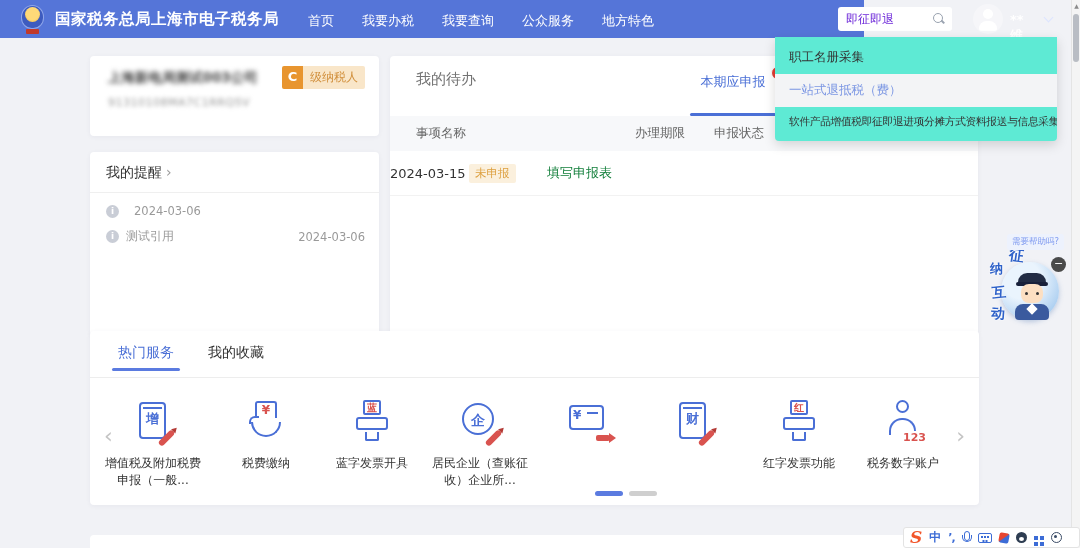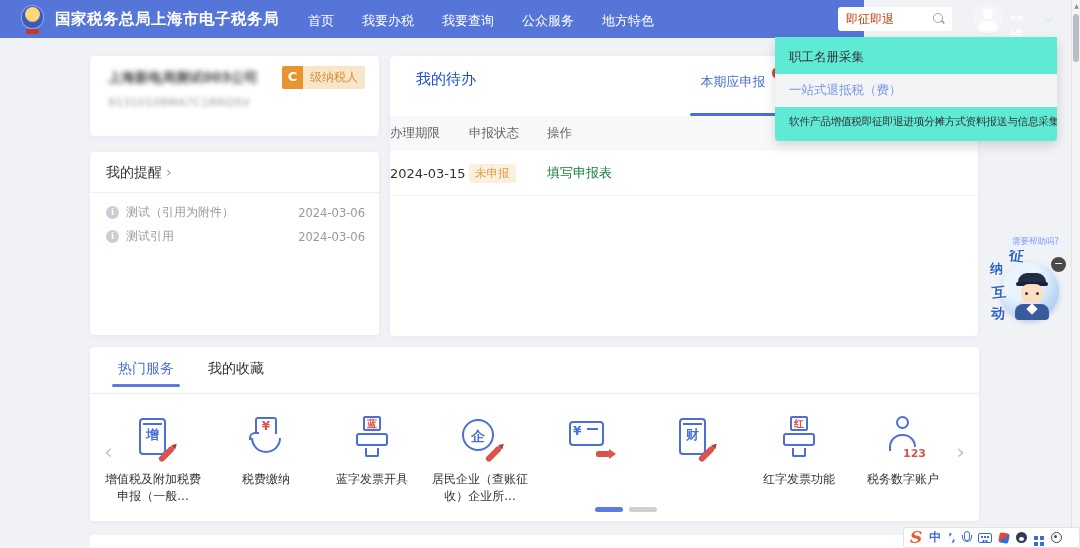--- a/index.html
+++ b/index.html
@@ -10,21 +10,21 @@
   
   .topbar { position:absolute; left:0; top:0; width:864px; height:38px; background:#5575d8; z-index:10; }
   .logo { position:absolute; left:18px; top:4px; width:29px; height:29px; }
   .logo .shield { position:absolute; left:3px; top:1px; width:23px; height:24px; background:#3d5bbf; border-radius:50% 50% 46% 46%; border:1px solid #8fa6ea; }
   .logo .emblem { position:absolute; left:7px; top:3px; width:15px; height:15px; border-radius:50%; background:radial-gradient(circle at 50% 45%, #ffd978 0 55%, #e0a83c 100%); }
   .logo .ribbon { position:absolute; left:8px; bottom:-1px; width:13px; height:5px; background:#c0392b; border-radius:1px; }
   .site-title { position:absolute; left:55px; top:9px; color:#fff; font-size:15.5px; font-weight:bold; letter-spacing:.5px; }
   .topnav { position:absolute; left:308px; top:12px; display:flex; gap:28px; }
   .topnav span { color:#fff; font-size:13px; cursor:pointer; white-space:nowrap; }
   .searchbox { position:absolute; left:838px; top:7px; width:114px; height:24px; background:#fff; border-radius:3px; display:flex; align-items:center; }
-  .searchbox input { border:none; outline:none; background:transparent; width:86px; margin-left:8px; font-size:12px; color:#c2410c; font-family:inherit; }
+  .searchbox input { border:none; outline:none; background:transparent; width:86px; margin-left:8px; font-size:12px; color:#6d28d9; font-family:inherit; }
   .mag { position:relative; width:14px; height:14px; }
   .mag::before { content:""; position:absolute; left:1px; top:1px; width:8px; height:8px; border:1.5px solid #9aa3b0; border-radius:50%; }
   .mag::after { content:""; position:absolute; left:9px; top:9px; width:4px; height:1.5px; background:#9aa3b0; transform:rotate(45deg); }
   .avatar { position:absolute; left:973px; top:4px; width:30px; height:30px; border-radius:50%; background:rgba(255,255,255,.35); }
   .avatar::before { content:""; position:absolute; left:10px; top:5px; width:10px; height:10px; border-radius:50%; background:#fff; }
   .avatar::after { content:""; position:absolute; left:6px; top:17px; width:18px; height:10px; border-radius:9px 9px 3px 3px; background:#fff; }
   .username { position:absolute; left:1010px; top:12px; color:#fff; font-size:13px; font-weight:bold; }
   .user-caret { position:absolute; left:1045px; top:14px; width:8px; height:8px; }
   .user-caret::before { content:""; position:absolute; left:0; top:0; width:6px; height:6px; border-right:1.6px solid #dce4ff; border-bottom:1.6px solid #dce4ff; transform:rotate(45deg); }
 
@@ -53,32 +53,32 @@
   .rem-head .chev::before { content:"›"; color:#999; margin-left:4px; font-size:14px; }
   .rem-divider { position:absolute; left:0; top:40px; width:100%; border-top:1px solid #efefef; }
   .rem-item { position:absolute; left:16px; right:14px; display:flex; align-items:center; font-size:12px; color:#9a9a9a; cursor:pointer; }
   .info-i { width:13px; height:13px; border-radius:50%; background:#c9cdd6; color:#fff; font-size:9px; font-weight:bold; text-align:center; line-height:13px; margin-right:7px; flex:0 0 13px; }
   .info-i::before { content:"i"; }
   .rem-label { flex:1; white-space:nowrap; overflow:hidden; }
   .rem-date { color:#9a9a9a; font-size:11.5px; margin-left:8px; }
 
   
   #todo-card { left:390px; top:56px; width:588px; height:280px; }
-  .todo-title { position:absolute; left:26px; top:14px; font-size:15px; color:#1d4ed8; font-weight:500; }
+  .todo-title { position:absolute; left:26px; top:14px; font-size:15px; color:#737373; font-weight:500; }
   .todo-tab { position:absolute; left:300px; top:17px; width:86px; text-align:center; font-size:13px; color:#4a6fd6; cursor:pointer; }
   .tab-badge { position:absolute; top:-7px; right:-9px; min-width:14px; height:14px; border-radius:8px; background:#e23d35; color:#fff; font-size:9.5px; line-height:14px; text-align:center; border:1px solid #fff; }
   .todo-underline { position:absolute; left:300px; top:57px; width:86px; height:3px; background:#4a6fd6; border-radius:2px; }
   .thead { position:absolute; left:0; top:60px; width:100%; height:35px; background:#f7f8fa; display:flex; align-items:center; font-size:12.5px; color:#666; }
   .trow { position:absolute; left:0; top:95px; width:100%; height:45px; display:flex; align-items:center; font-size:13px; color:#333; border-bottom:1px solid #f2f2f2; }
   .c1 { width:245px; padding-left:26px; } .c2 { width:79px; } .c3 { width:78px; } .c4 { flex:1; }
   .status-badge { display:inline-block; background:#fbf0dd; color:#dd9f3e; font-size:11.5px; padding:2px 6px; border-radius:2px; }
   .action-link { color:#15803d; cursor:pointer; }
 
   
-  #svc-card { left:90px; top:347px; width:889px; height:174px; }
+  #svc-card { left:90px; top:331px; width:889px; height:174px; }
   .svc-tabs { position:absolute; left:28px; top:13px; display:flex; gap:34px; font-size:14px; }
   .svc-tab { color:#333; cursor:pointer; padding-bottom:9px; position:relative; }
   .svc-tab.active { color:#4a6fd6; }
   .svc-tab.active::after { content:""; position:absolute; left:-6px; right:-6px; bottom:0; height:3px; background:#5b7be0; border-radius:2px; }
   .svc-divider { position:absolute; left:0; top:46px; width:100%; border-top:1px solid #ededed; }
   .carousel-chev { position:absolute; top:95px; font-size:22px; color:#c4c4c4; cursor:pointer; line-height:20px; }
   .carousel-chev.left { left:14px; } .carousel-chev.right { right:14px; }
   .svc-item { position:absolute; top:68px; width:106px; text-align:center; cursor:pointer; }
   .svc-label { margin-top:8px; font-size:12px; color:#333; line-height:1.45; }
   .svc-icon { position:relative; width:48px; height:48px; margin:0 auto; }
@@ -196,38 +196,38 @@
       <span class="credit-grade">C</span>
       <span class="credit-label">级纳税人</span>
     </div>
   </div>
 
   <div class="card" id="reminder-card">
     <div class="rem-head"><span>我的提醒</span><span class="chev"></span></div>
     <div class="rem-divider"></div>
     <div class="rem-item" style="top:52px;">
       <span class="info-i"></span>
-      <span class="rem-label">测试（引用为附件）</span>
       <span class="rem-date">2024-03-06</span>
     </div>
     <div class="rem-item" style="top:76px;">
       <span class="info-i"></span>
       <span class="rem-label">测试引用</span>
       <span class="rem-date">2024-03-06</span>
     </div>
   </div>
 
   <div class="card" id="todo-card">
     <div class="todo-title">我的待办</div>
     <div class="todo-tab">
       <span>本期应申报</span>
       <span class="tab-badge">1</span>
     </div>
     <div class="todo-underline"></div>
     <div class="thead">
+      <span class="c1">事项名称</span>
       <span class="c2">办理期限</span>
       <span class="c3">申报状态</span>
       <span class="c4">操作</span>
     </div>
     <div class="trow">
       <span class="c2">2024-03-15</span>
       <span class="c3"><span class="status-badge">未申报</span></span>
       <span class="c4"><span class="action-link">填写申报表</span></span>
     </div>
   </div>

